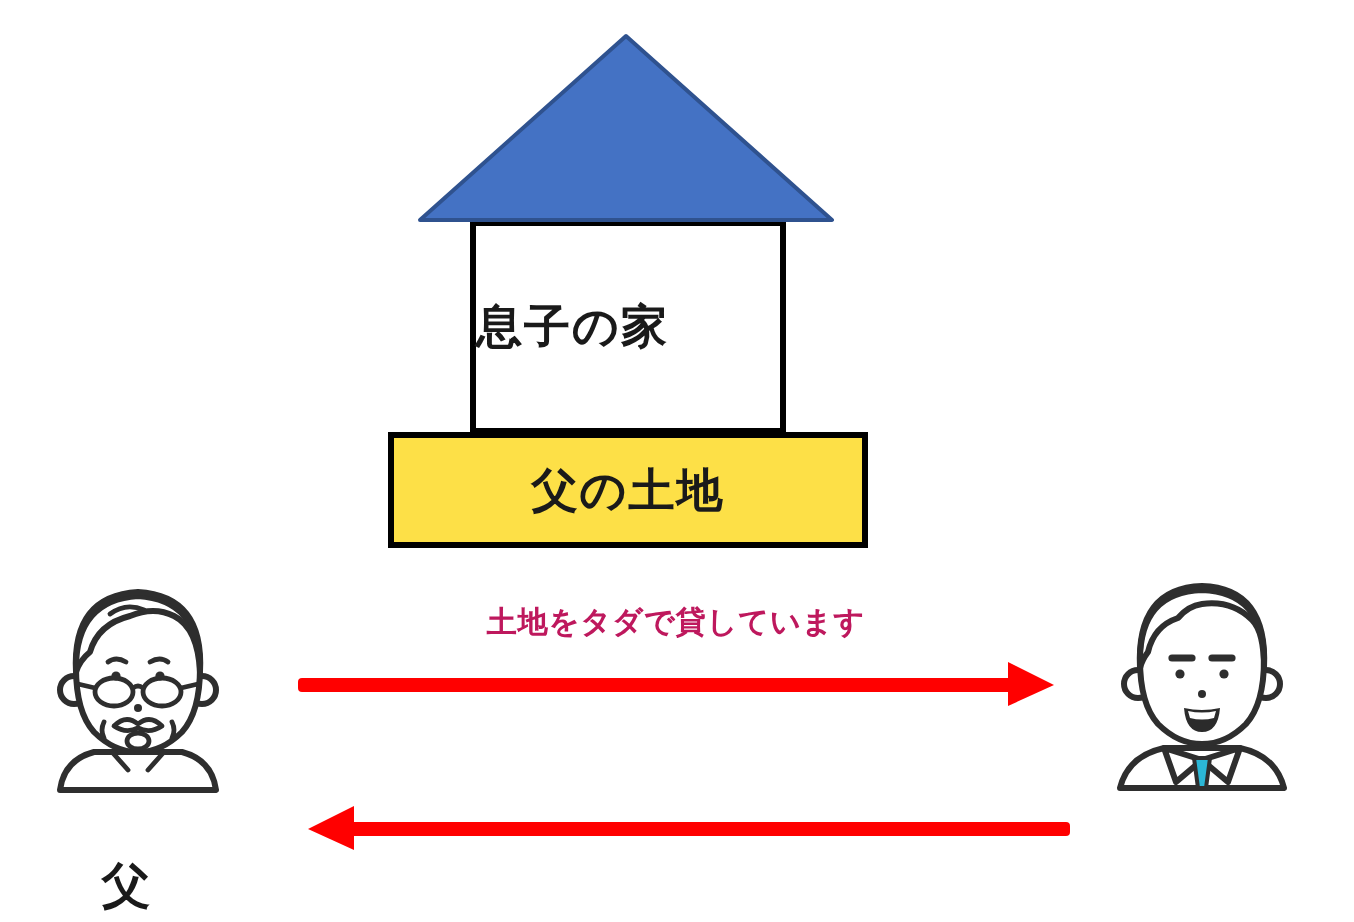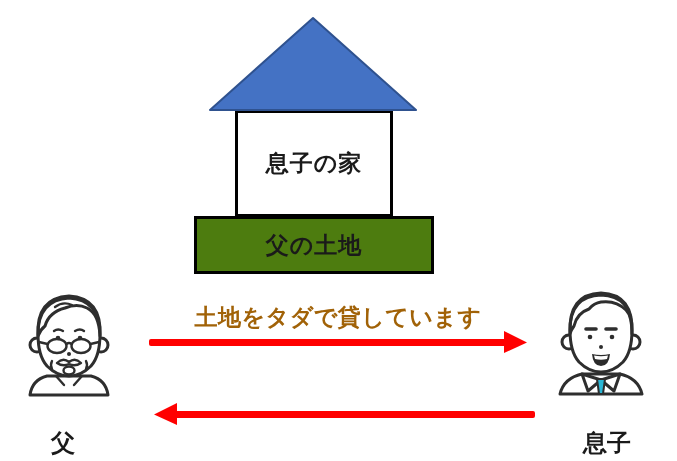--- a/index.html
+++ b/index.html
@@ -10,35 +10,35 @@
     font-family:"Liberation Sans","DejaVu Sans",sans-serif;
     overflow:hidden;
   }
   .abs{position:absolute;}
   
   .roof{left:208px;top:16px;width:210px;height:96px;z-index:3;}
   .roof polygon{stroke:#2F528F;stroke-width:2;stroke-linejoin:round;}
   .house-body{
     left:235px;top:110px;width:158px;height:107px;
     border:3px solid #000;box-sizing:border-box;background:#fff;
-    display:flex;align-items:center;justify-content:center;z-index:2;
+    display:flex;align-items:center;z-index:2;
   }
   .land{
     left:194px;top:216px;width:240px;height:58px;
-    border:3px solid #000;box-sizing:border-box;background:#4d7c0f;
+    border:3px solid #000;box-sizing:border-box;background:#fde047;
     display:flex;align-items:center;justify-content:center;z-index:1;
   }
   .box-label{
     font-size:23px;font-weight:700;color:#1a1a1a;letter-spacing:1px;white-space:nowrap;
   }
   
   .arrow-svg{height:22px;}
   .arrow-label{
     width:340px;text-align:center;
-    font-size:23px;font-weight:700;color:#a16207;letter-spacing:0.5px;white-space:nowrap;
+    font-size:15px;font-weight:700;color:#be185d;letter-spacing:0.5px;white-space:nowrap;
   }
   .lend-label{left:168px;top:302px;}
   .lend-arrow{left:148px;top:331px;width:380px;}
   .borrow-arrow{left:152px;top:403px;width:384px;}
   .borrow-label{left:171px;top:420px;}
   
   .person-icon{overflow:visible;}
   .father-icon{left:25px;top:288px;width:88px;height:108px;}
   .son-icon{left:556px;top:286px;width:90px;height:109px;}
   .person-label{
@@ -129,15 +129,14 @@
 
     <path d="M30,43 L40,43 M50,43 L60,43" stroke="#2E2E2E" stroke-width="3.6" stroke-linecap="round" fill="none"></path>
     <circle cx="34" cy="51" r="2.3" fill="#2E2E2E"></circle>
     <circle cx="56" cy="51" r="2.3" fill="#2E2E2E"></circle>
 
     <circle cx="45" cy="61" r="2" fill="#2E2E2E"></circle>
 
     <path d="M36,68 Q45,70 54,68 Q53,80 45,80 Q37,80 36,68 Z" fill="#2B2B2B"></path>
     <path d="M38,69.5 Q45,71 52,69.5 L51,73 Q45,74.5 39,73 Z" fill="#ffffff"></path>
   </svg>
-  <div class="abs person-label son-label">息子</div>
 
 </div>
 
 </body></html>

